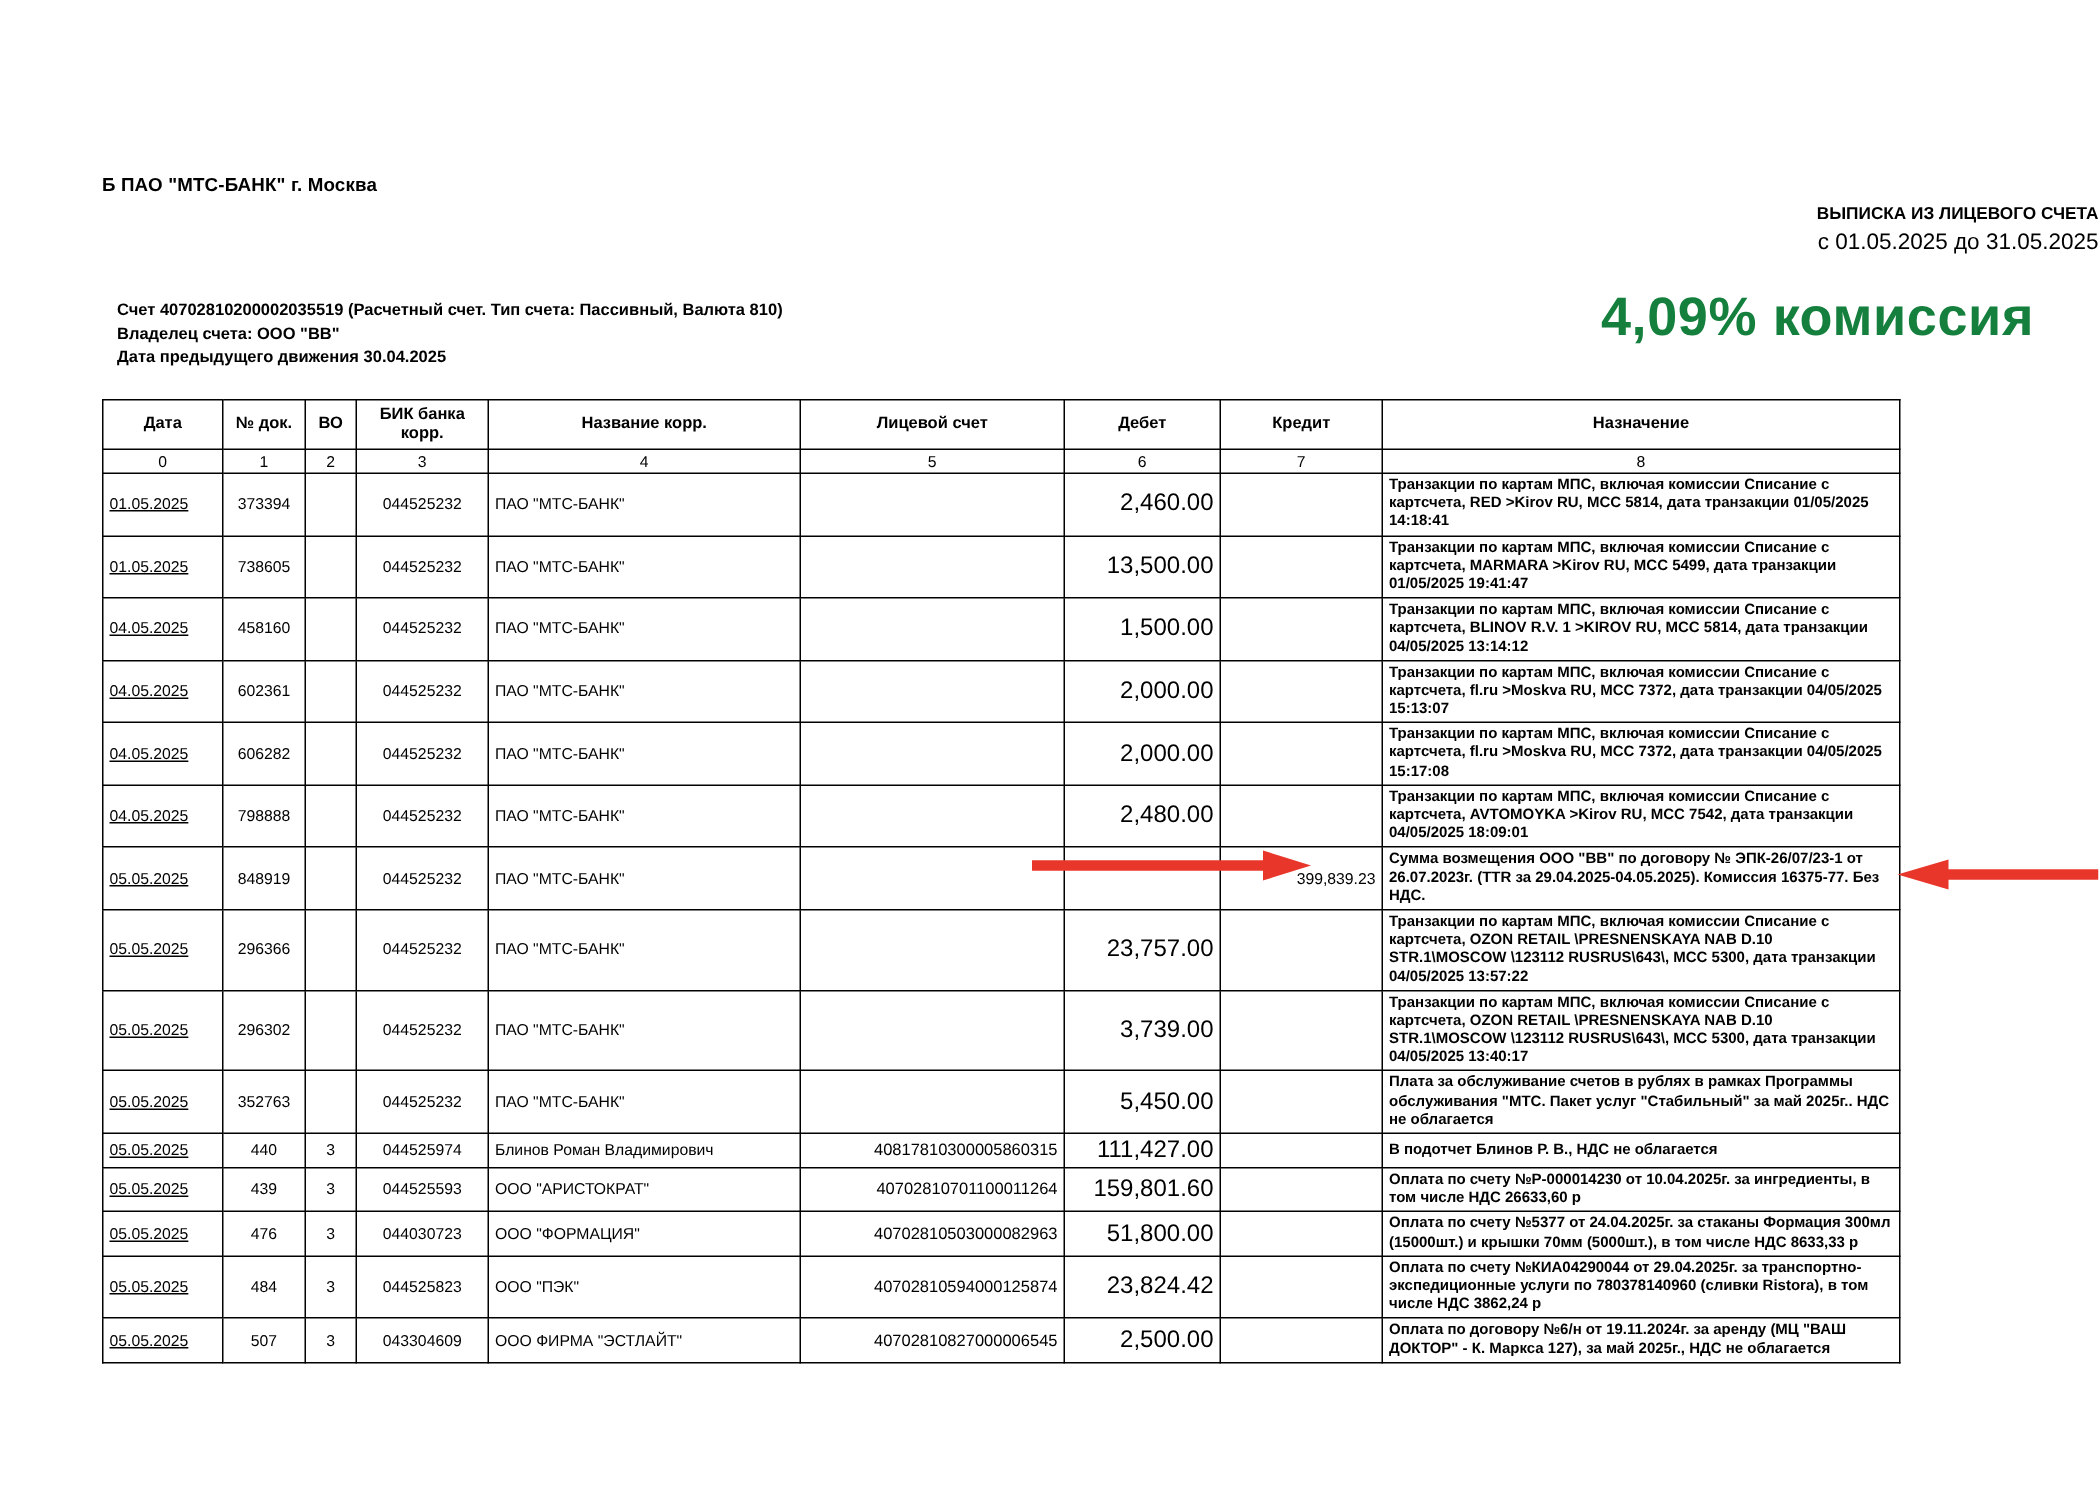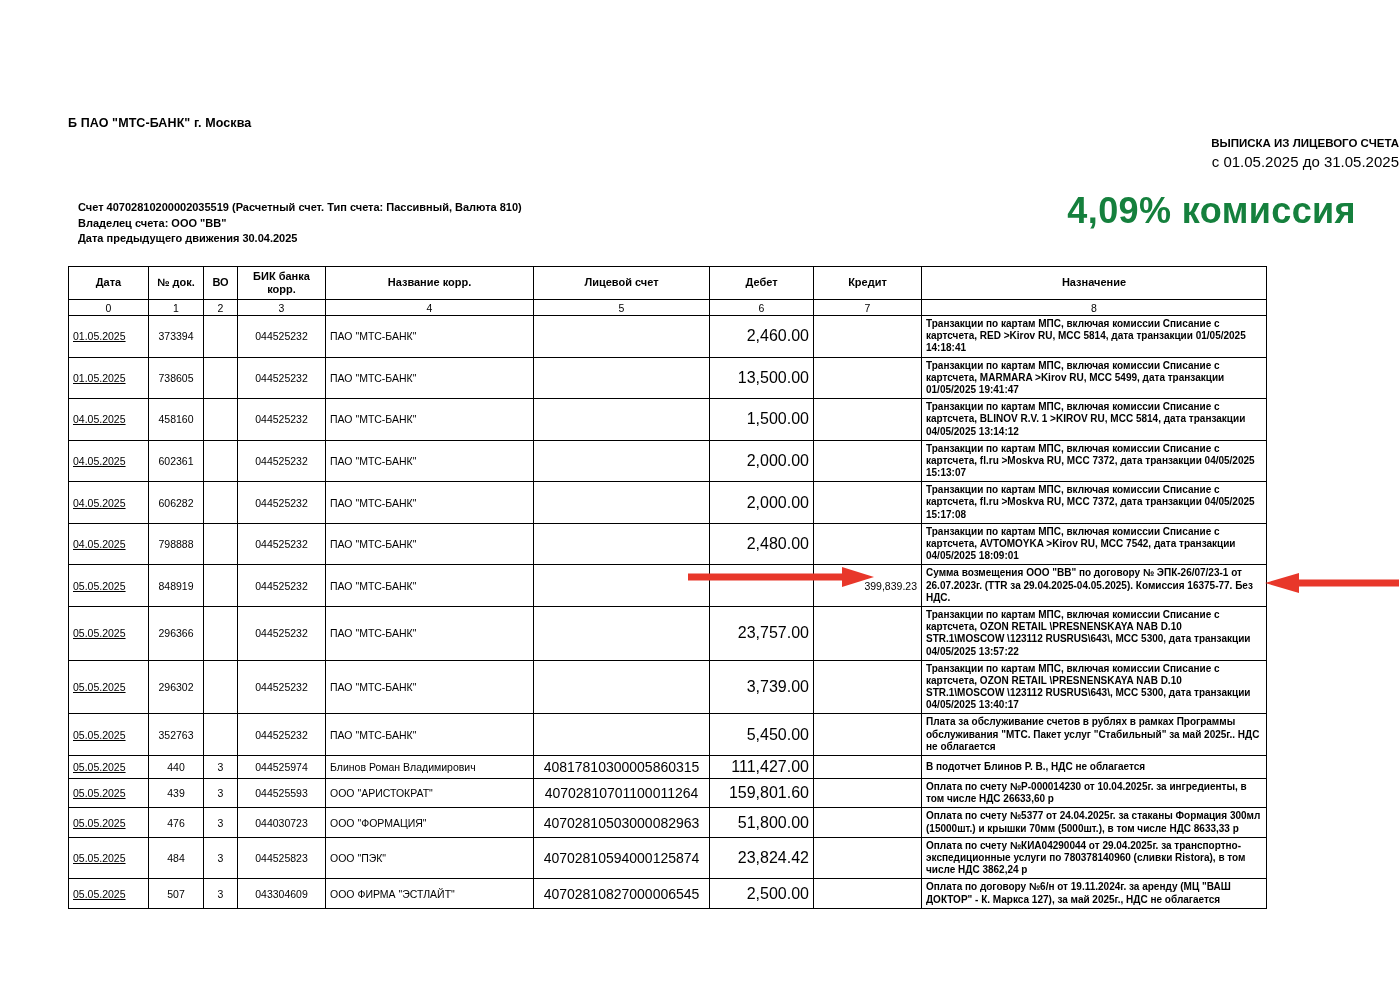--- a/index.html
+++ b/index.html
@@ -85,21 +85,21 @@
     text-align: center;
     font-size: 10.5px;
     height: 15px;
     padding: 0 2px;
   }
   td.c-date { font-size: 10.5px; white-space: nowrap; text-decoration: underline; }
   td.c-doc  { text-align: center; font-size: 10.5px; }
   td.c-vo   { text-align: center; font-size: 10.5px; }
   td.c-bik  { text-align: center; font-size: 10.5px; }
   td.c-name { text-align: left; font-size: 10.5px; padding-left: 6px; }
-  td.c-acct { text-align: center; font-size: 14px; }
+  td.c-acct { text-align: right; font-size: 11px; }
   td.c-deb  { text-align: right; font-size: 16px; padding-right: 8px; }
   td.c-cred { text-align: right; font-size: 10.5px; padding-right: 8px; }
   td.c-purp { text-align: left; font-size: 10px; line-height: 1.22; padding: 2px 5px; font-weight: bold; }
   td.c-purp.bold { font-weight: bold; }
   .arrow-long {
     position: absolute;
     left: 686px;
     top: 566px;
     width: 188px;
     height: 22px;

